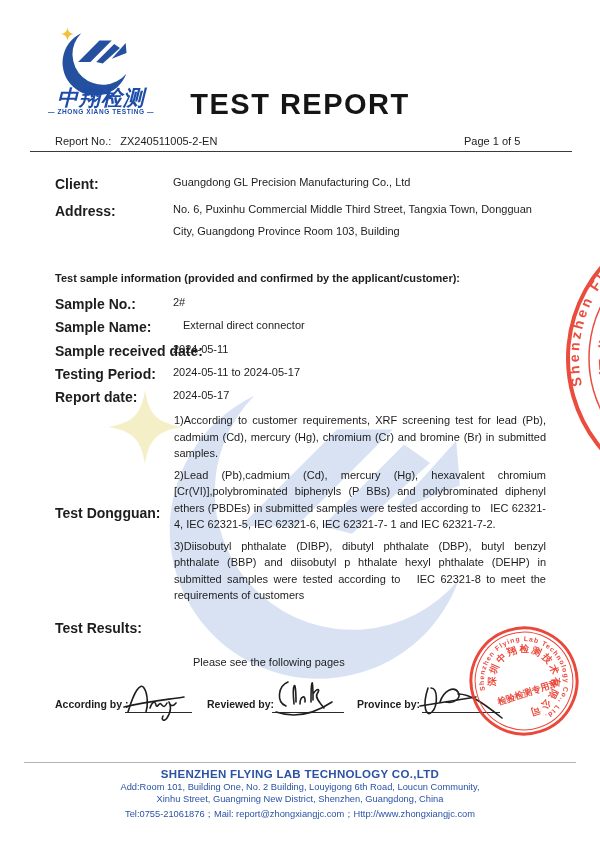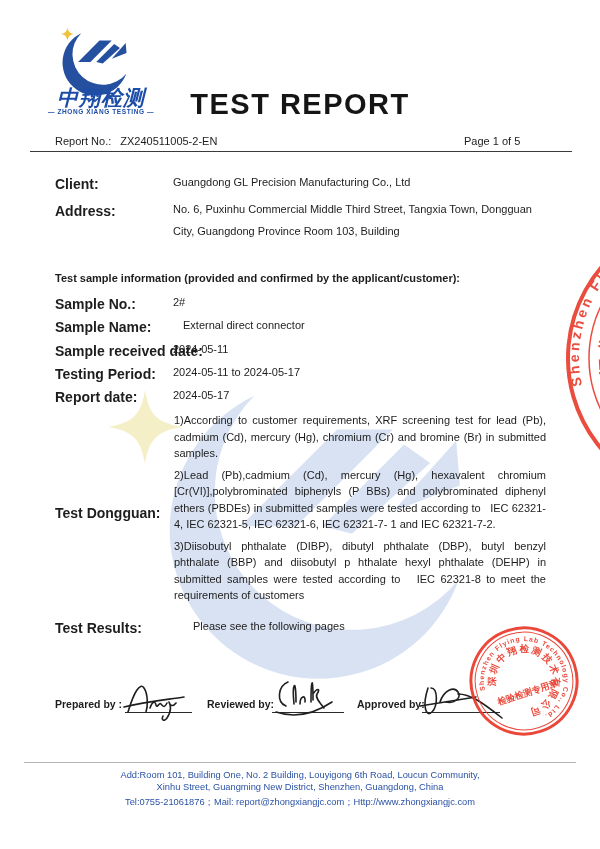--- a/index.html
+++ b/index.html
@@ -118,42 +118,42 @@
   <div class="abs z1 val" style="left:173px; top:389px;">2024-05-17</div>
 
   <div class="abs z1 lbl" style="left:55px; top:505px;">Test Dongguan:</div>
   <div class="abs z1" style="left:174px; top:412px; width:372px;">
     <div class="para">1)According to customer requirements, XRF screening test for lead (Pb), cadmium (Cd), mercury (Hg), chromium (Cr) and bromine (Br) in submitted samples.</div>
     <div class="para">2)Lead (Pb),cadmium (Cd), mercury (Hg), hexavalent chromium [Cr(VI)],polybrominated biphenyls (P BBs) and polybrominated diphenyl ethers (PBDEs) in submitted samples were tested according to   IEC 62321-4, IEC 62321-5, IEC 62321-6, IEC 62321-7- 1 and IEC 62321-7-2.</div>
     <div class="para">3)Diisobutyl phthalate (DIBP), dibutyl phthalate (DBP), butyl benzyl phthalate (BBP) and diisobutyl p hthalate hexyl phthalate (DEHP) in submitted samples were tested according to   IEC 62321-8 to meet the requirements of customers</div>
   </div>
 
   <div class="abs z1 lbl" style="left:55px; top:620px;">Test Results:</div>
-  <div class="abs z1 val" style="left:173px; top:620px;padding-left:20px;">Please see the following pages</div>
-
-  <div class="abs z1 sig-lbl" style="left:55px; top:698px;">Prepared by :</div>
+  <div class="abs z1 val" style="left:173px; top:656px;padding-left:20px;">Please see the following pages</div>
+
+  <div class="abs z1 sig-lbl" style="left:55px; top:698px;">According by :</div>
   <div class="abs z1 sig-line" style="left:125px; top:712px; width:67px;"></div>
   <svg class="abs z1 sig-svg" style="left:122px; top:676px;" width="80" height="45" viewBox="0 0 80 45">
     <path d="M6,36 C12,16 18,6 22,12 C26,18 26,30 24,36"></path>
     <path d="M28,32 C30,26 33,24 34,29 C35,33 37,26 39,28 C41,30 42,33 45,27"></path>
     <path d="M47,26 C49,30 49,36 45,42 C42,46 39,44 41,40 M47,26 C48,30 51,31 54,27"></path>
     <path d="M2,31 C22,26 42,24 62,21"></path>
   </svg>
 
   <div class="abs z1 sig-lbl" style="left:207px; top:698px;">Reviewed by:</div>
   <div class="abs z1 sig-line" style="left:272px; top:712px; width:72px;"></div>
   <svg class="abs z1 sig-svg" style="left:270px; top:668px;" width="80" height="58" viewBox="0 0 80 58">
     <path d="M16,38 C6,34 8,18 18,14"></path>
     <path d="M24,36 C22,16 26,8 26,34"></path>
     <path d="M30,36 C30,28 36,26 35,34"></path>
     <path d="M41,34 C41,12 43,6 43,32 M43,26 C47,20 51,20 47,26 C45,29 49,34 54,40"></path>
     <path d="M6,44 C24,50 44,46 62,34"></path>
   </svg>
 
-  <div class="abs z1 sig-lbl" style="left:357px; top:698px;">Approved by:</div>
+  <div class="abs z1 sig-lbl" style="left:357px; top:698px;">Province by:</div>
   <div class="abs z1 sig-line" style="left:422px; top:712px; width:78px;"></div>
   <svg class="abs z2 sig-svg" style="left:418px; top:670px;" width="92" height="58" viewBox="0 0 92 58">
     <path d="M10,18 C4,36 8,48 14,42 C20,36 20,18 13,18"></path>
     <path d="M22,32 C26,20 36,16 40,22 C44,28 36,34 28,32"></path>
     <path d="M40,24 C52,24 64,32 84,48"></path>
     <path d="M2,36 L58,27"></path>
   </svg>
 
   <svg class="abs z2 stamp" style="left:464px; top:621px; opacity:0.92;" width="120" height="120" viewBox="0 0 120 120">
     <defs>
@@ -185,18 +185,19 @@
         <textPath href="#seal2-en" startOffset="8">Shenzhen Flying Lab Technology Co., Ltd.</textPath>
       </text>
       <text font-size="17" font-weight="bold" letter-spacing="6" fill="#e8392a" stroke="none">
         <textPath href="#seal2-cn" startOffset="10">深圳中翔检测技术有限公司</textPath>
       </text>
     </g>
   </svg>
 
   <div class="abs z1 rule-bottom"></div>
   <div class="abs z1 footer">
+    <div class="company">SHENZHEN FLYING LAB TECHNOLOGY CO.,LTD</div>
     <div class="addr">Add:Room 101, Building One, No. 2 Building, Louyigong 6th Road, Loucun Community,</div>
     <div class="addr">Xinhu Street, Guangming New District, Shenzhen, Guangdong, China</div>
     <div class="contact">Tel:0755-21061876；Mail: report@zhongxiangjc.com；Http://www.zhongxiangjc.com</div>
   </div>
 
 </div>
 
 </body></html>

